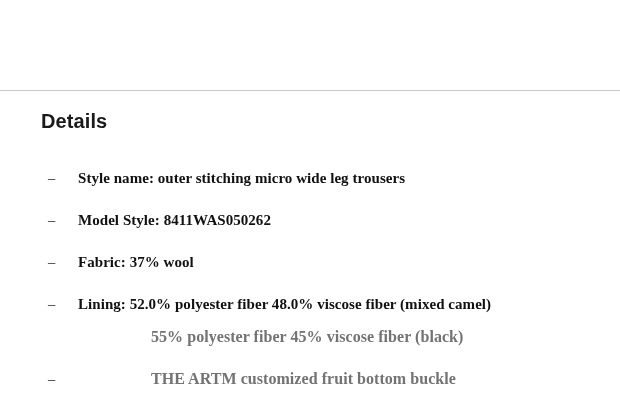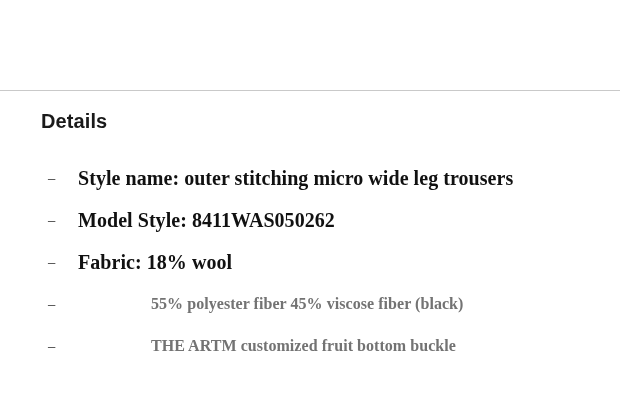--- a/index.html
+++ b/index.html
@@ -56,21 +56,21 @@
     width: 12px;
     font-family: "Liberation Serif", serif;
     font-size: 14.5px;
     color: #1a1a1a;
     line-height: 20px;
   }
   .detail-text {
     display: block;
     margin-left: 37px;
     font-family: "Liberation Serif", serif;
-    font-size: 20px;
+    font-size: 15px;
     font-weight: 700;
     line-height: 20px;
     color: #111111;
     letter-spacing: 0.05px;
   }
   .detail-sub {
     display: block;
     margin-left: 110px;
     margin-top: 13px;
     font-family: "Liberation Serif", serif;
@@ -97,25 +97,26 @@
       <span class="detail-text">Style name: outer stitching micro wide leg trousers</span>
     </div>
 
     <div class="detail-item">
       <span class="bullet">–</span>
       <span class="detail-text">Model Style: 8411WAS050262</span>
     </div>
 
     <div class="detail-item">
       <span class="bullet">–</span>
-      <span class="detail-text">Fabric: 18% wool</span>
+      <span class="detail-text">Fabric: 37% wool</span>
     </div>
 
     <div class="detail-item">
       <span class="bullet">–</span>
+      <span class="detail-text">Lining: 52.0% polyester fiber 48.0% viscose fiber (mixed camel)</span>
       <span class="detail-sub">55% polyester fiber 45% viscose fiber (black)</span>
     </div>
 
     <div class="detail-item">
       <span class="bullet">–</span>
       <span class="detail-sub">THE ARTM customized fruit bottom buckle</span>
     </div>
 
   </div>
 </div>

